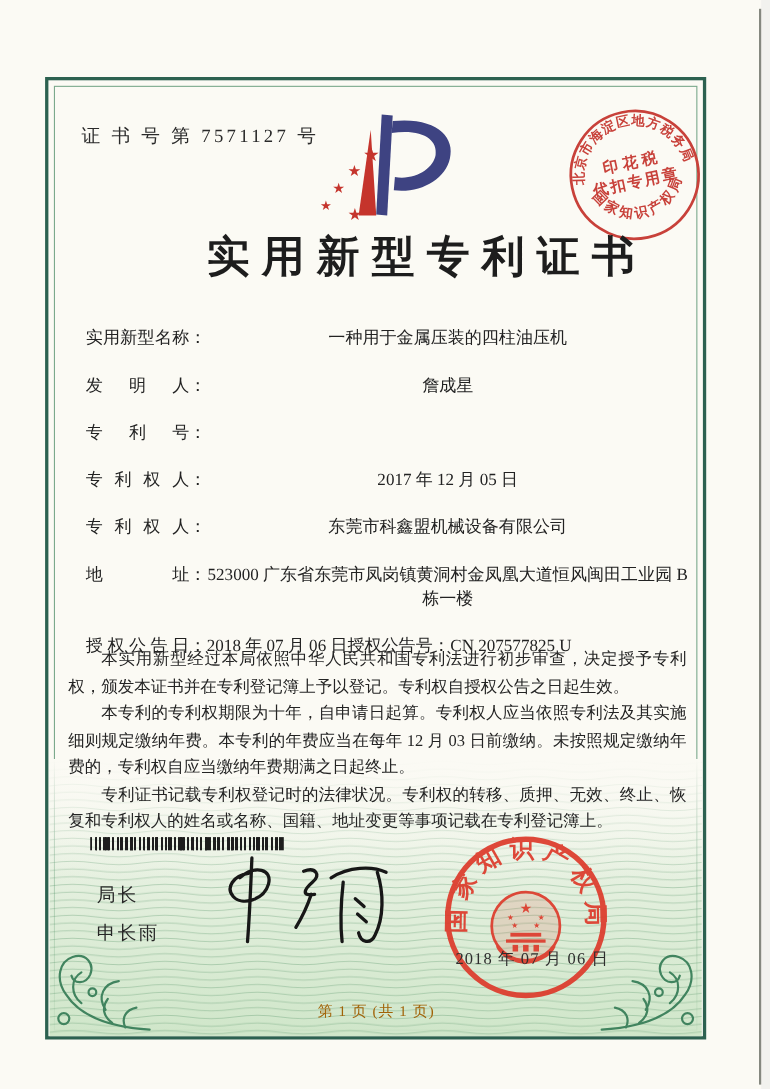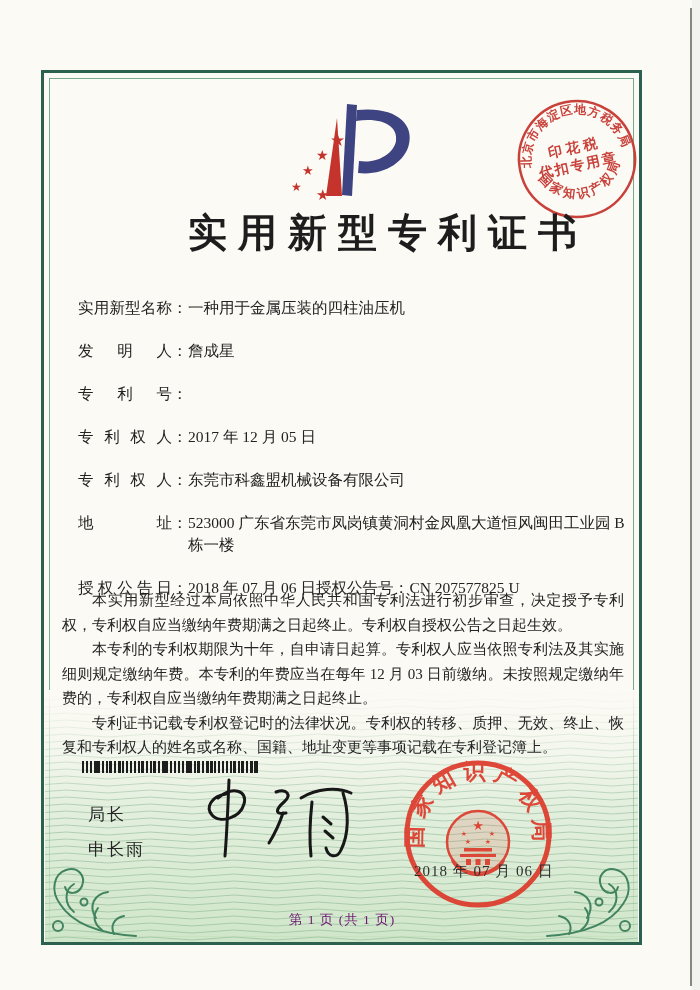--- a/index.html
+++ b/index.html
@@ -23,21 +23,21 @@
   .logo { position:absolute; left:278px; top:96px; }
   .tax-stamp { position:absolute; left:510px; top:92px; }
 
   .title { position:absolute; left:0; top:206px; width:684px; text-align:center;
     font-size:39px; font-weight:700; color:#1d1d1d; letter-spacing:11px;margin-left:46px; }
 
   .fields { position:absolute; left:78px; top:297px; width:548px; font-size:15.5px; color:#222; }
   .frow { display:flex; margin-bottom:21px; line-height:22px; }
   .flabel { display:inline-block; width:94px; text-align:justify; text-align-last:justify; flex:0 0 94px; }
   .fcolon { flex:0 0 16px; }
-  .fvalue { flex:1; }
+  .fvalue { flex:1;text-align:center; }
   .frow-double { display:flex; line-height:22px; }
   .fgroup { display:flex; }
   .fgroup .flabel2 { display:inline-block; }
 
   .paragraphs { position:absolute; left:62px; top:588px; width:562px; font-size:15px;
     line-height:24.5px; color:#242424; text-align:justify; }
   .paragraphs p { text-indent:2em; }
 
   .barcode { position:absolute; left:82px; top:761px; width:176px; height:12px;
     background:
@@ -48,21 +48,21 @@
   .director { position:absolute; left:88px; top:798px; font-size:17px; color:#262626; line-height:35px; letter-spacing:2px;font-family:Liberation Mono, monospace; }
   .signature { position:absolute; left:188px; top:772px; }
 
   .seal { position:absolute; left:400px; top:756px; }
   .seal-date { position:absolute; left:414px; top:862px; width:180px; font-size:15px; color:#2e2e2e; letter-spacing:1px; }
 
   .ornament { position:absolute; }
   .orn-left { left:44px; top:846px; }
   .orn-right { left:543px; top:846px; }
 
-  .page-num { position:absolute; left:0; top:911px; width:684px; text-align:center; font-size:13.5px; color:#701a75; letter-spacing:1px; }
+  .page-num { position:absolute; left:0; top:911px; width:684px; text-align:center; font-size:13.5px; color:#a16207; letter-spacing:1px; }
 </style>
 </head>
 <body>
 
 <div class="page">
 
   <div class="scan-edge-fade"></div>
   <div class="scan-edge-right"></div>
 
   <div class="border-outer"></div>
@@ -96,20 +96,21 @@
       <path d="M92 90 C60 88 30 80 16 58 C6 44 10 28 22 24 C34 20 42 30 38 40 C34 49 23 49 21 41"></path>
       <path d="M52 72 C44 60 50 48 64 46"></path>
       <path d="M30 66 C20 58 20 44 30 38"></path>
       <path d="M58 84 C50 78 48 70 54 62"></path>
       <path d="M70 88 C66 80 70 72 80 70"></path>
       <circle cx="14" cy="80" r="5"></circle>
       <circle cx="40" cy="56" r="3.5"></circle>
     </g>
   </svg>
 
+  <div class="cert-no">证 书 号 第 7571127 号</div>
 
   <svg class="logo" width="144" height="114" viewBox="0 0 144 114">
     <g fill="#c5342c" font-family="'DejaVu Sans',sans-serif">
       <text x="52" y="50" font-size="17">★</text>
       <text x="38" y="64" font-size="14">★</text>
       <text x="24" y="79" font-size="13">★</text>
       <text x="13" y="95" font-size="12">★</text>
       <text x="38" y="104" font-size="15">★</text>
     </g>
     <polygon points="59,22 48,100 64,100" fill="#c5342c"></polygon>
@@ -177,21 +178,21 @@
       </span>
       <span class="fgroup">
         <span class="flabel2">授权公告号</span>
           <span class="fcolon">：</span>
         <span>CN 207577825 U</span>
       </span>
     </div>
   </div>
 
   <div class="paragraphs">
-    <p>本实用新型经过本局依照中华人民共和国专利法进行初步审查，决定授予专利权，专利权自应当缴纳年费期满之日起终止。专利权自授权公告之日起生效。</p>
+    <p>本实用新型经过本局依照中华人民共和国专利法进行初步审查，决定授予专利权，颁发本证书并在专利登记簿上予以登记。专利权自授权公告之日起生效。</p>
     <p>本专利的专利权期限为十年，自申请日起算。专利权人应当依照专利法及其实施细则规定缴纳年费。本专利的年费应当在每年 12 月 03 日前缴纳。未按照规定缴纳年费的，专利权自应当缴纳年费期满之日起终止。</p>
     <p>专利证书记载专利权登记时的法律状况。专利权的转移、质押、无效、终止、恢复和专利权人的姓名或名称、国籍、地址变更等事项记载在专利登记簿上。</p>
   </div>
 
   <div class="barcode"></div>
 
   <div class="director">
     <div>局长</div>
     <div>申长雨</div>
   </div>

